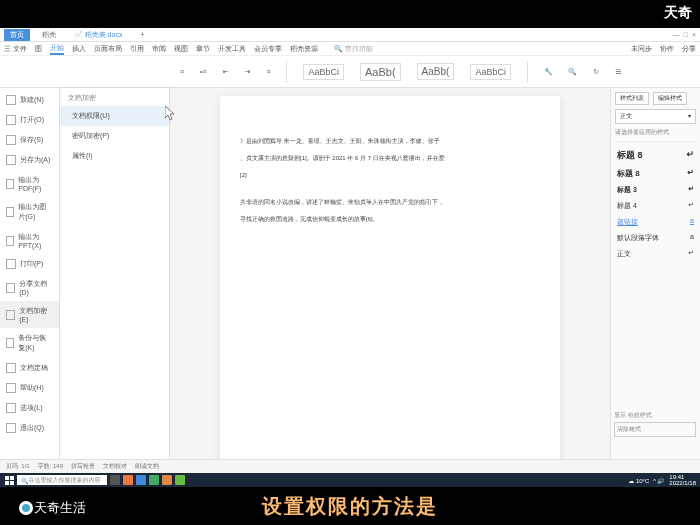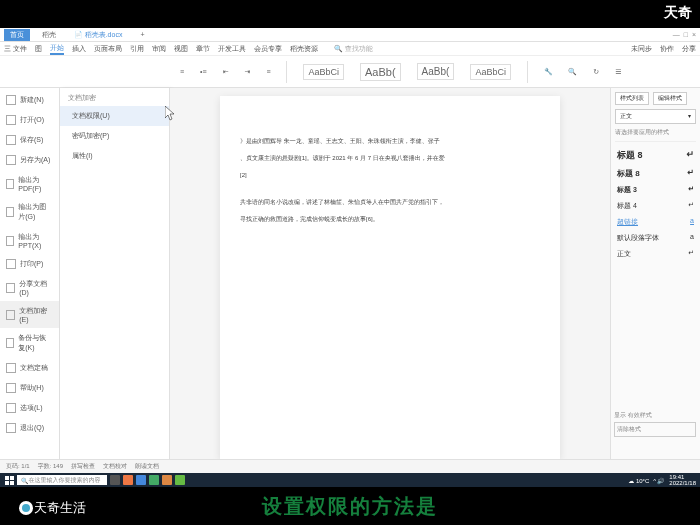--- a/index.html
+++ b/index.html
@@ -2,21 +2,21 @@
 <html><head>
 <meta charset="utf-8">
 <style>
 *{margin:0;padding:0;box-sizing:border-box;font-family:"Microsoft YaHei",sans-serif}
 body{width:700px;height:525px;background:#f0e8e0;overflow:hidden;position:relative}
 .letterbox-top,.letterbox-bottom{position:absolute;left:0;width:700px;height:28px;background:#000;z-index:100}
 .letterbox-top{top:0}.letterbox-bottom{bottom:0;height:38px;display:flex;align-items:center;justify-content:center}
 .tq-corner{position:absolute;right:8px;top:4px;color:#fff;font-size:14px;font-weight:bold}
 .tq-logo{position:absolute;left:18px;bottom:8px;color:#fff;font-size:13px;display:flex;align-items:center;}
 .tq-logo svg{width:16px;height:16px}
-.caption{color:#15803d;font-size:20px;font-weight:bold;letter-spacing:2px}
+.caption{color:#fdba74;font-size:20px;font-weight:bold;letter-spacing:2px}
 .screen{position:absolute;top:28px;left:0;width:700px;height:459px;background:#fff;font-size:8px;color:#333}
 .titlebar{height:14px;background:#fff;border-bottom:1px solid #e0e0e0;display:flex;align-items:center;padding:0 4px;gap:6px}
 .tab-btn{padding:1px 6px;font-size:7px;color:#666}
 .tab-btn.blue{background:#4a90d9;color:#fff}
 .tab-btn.doc{color:#4a90d9}
 .win-ctrl{margin-left:auto;display:flex;gap:4px;font-size:7px;color:#888}
 .ribbon-tabs{height:14px;display:flex;align-items:center;padding:0 4px;gap:8px;font-size:7px;color:#555;border-bottom:1px solid #eee}
 .ribbon-tabs .active{color:#4a90d9;border-bottom:2px solid #4a90d9}
 .ribbon-tabs .search{margin-left:8px;color:#aaa}
 .ribbon{height:32px;display:flex;align-items:center;padding:0 60px 0 180px;gap:16px;border-bottom:1px solid #e0e0e0;font-size:7px;color:#666}

